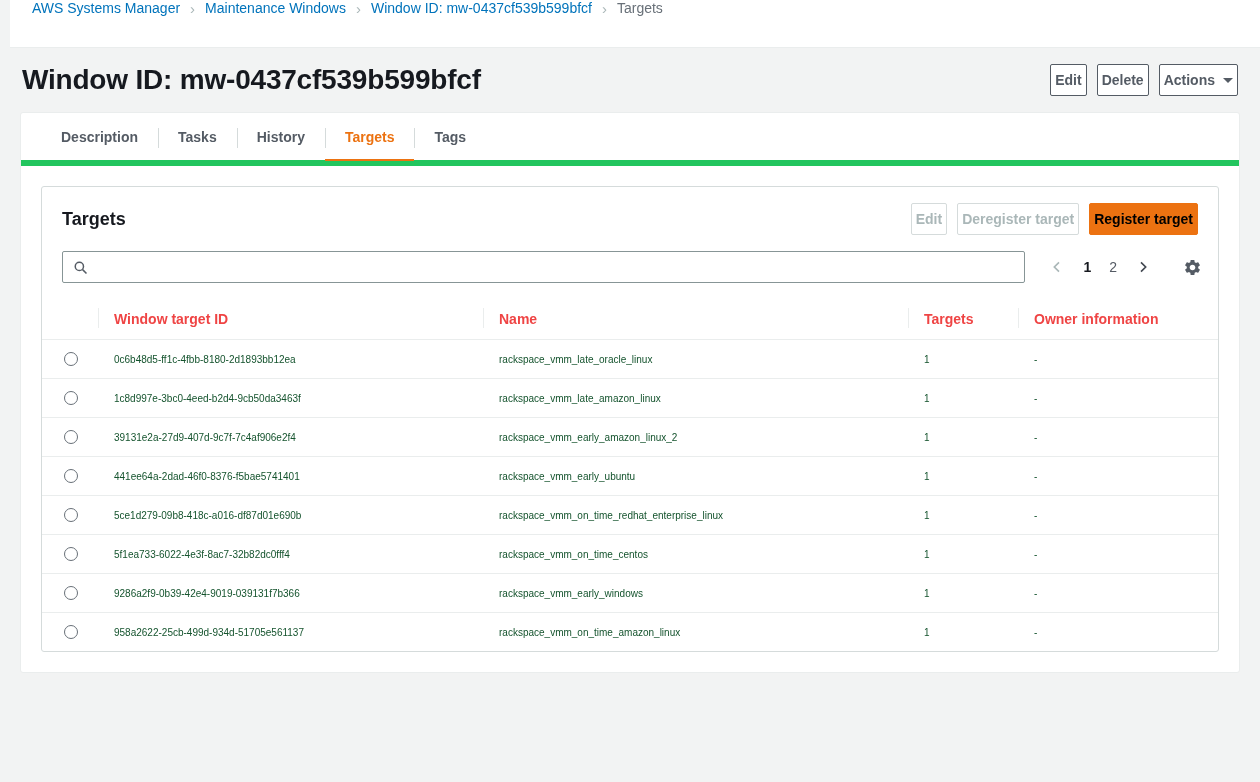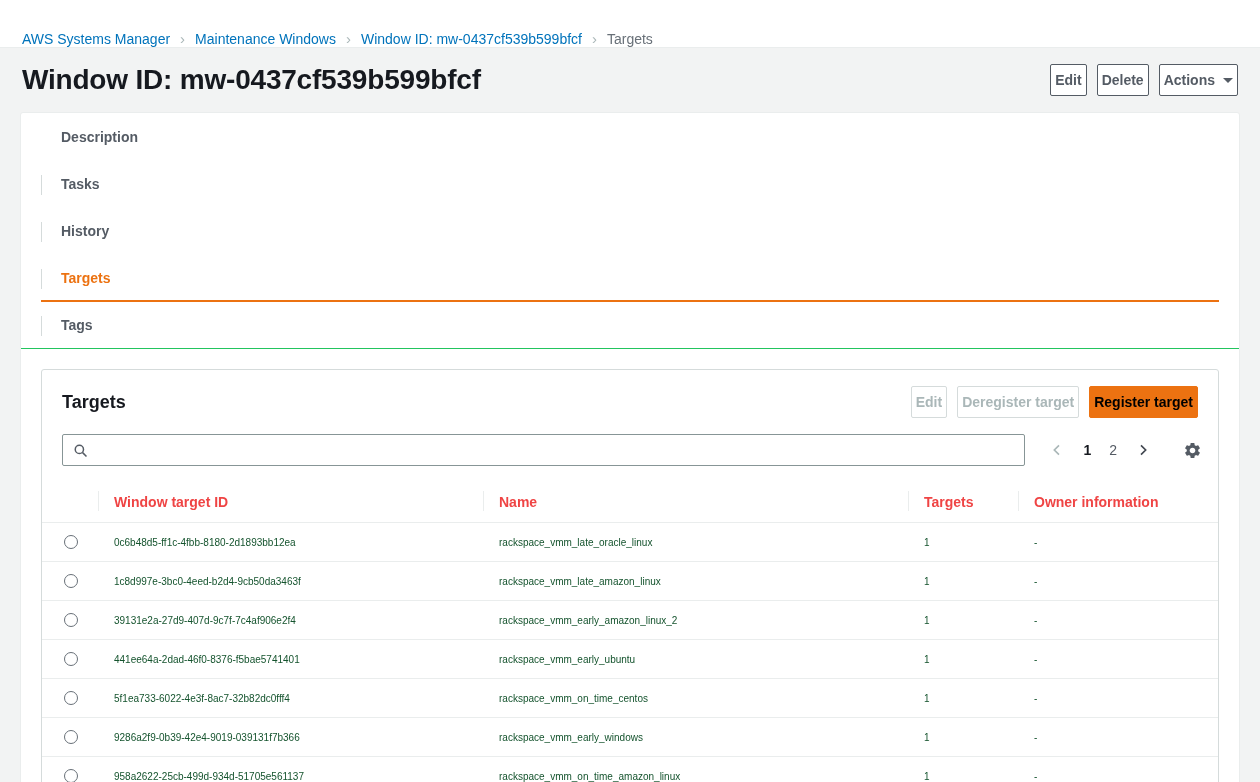--- a/index.html
+++ b/index.html
@@ -7,21 +7,21 @@
   body {
     font-family:"Liberation Sans", sans-serif;
     background:#f2f3f3;
     color:#16191f;
     font-size:14px;
   }
 
   
   .breadcrumb-bar {
     height:48px; background:#fff; border-bottom:1px solid #eaeded;
-    display:flex; align-items:flex-end; gap:10px; padding:0 22px; font-size:14px;
+    display:flex; align-items:flex-start; gap:10px; padding:0 22px; font-size:14px;margin-left:10px;
   }
   .bc-link { color:#0073bb; cursor:pointer; }
   .bc-sep { color:#aab7b8; font-size:15px; }
   .bc-current { color:#687078; }
 
   
   .page-header { display:flex; justify-content:space-between; align-items:center; padding:16px 22px 16px; }
   h1 { font-size:28px; font-weight:bold; color:#16191f; letter-spacing:-0.2px; }
   .hdr-buttons { display:flex; gap:10px; }
 
@@ -34,21 +34,21 @@
   .btn.primary { background:#ec7211; border-color:#ec7211; color:#000000; }
   .btn.disabled { color:#aab7b8; border-color:#d5dbdb; cursor:default; }
   .caret-down {
     width:0; height:0; display:inline-block;
     border-left:5px solid transparent; border-right:5px solid transparent;
     border-top:5px solid #545b64;
   }
 
   
   .panel { background:#fff; margin:0 20px 20px; border:1px solid #eaeded; border-radius:3px; }
-  .tabs { display:flex; padding:0 20px; border-bottom:1px solid #22c55e;flex-direction:column; }
+  .tabs { display:flex; padding:0 20px; border-bottom:6px solid #22c55e; }
   .tab { padding:16px 20px 15px; font-weight:bold; color:#545b64; font-size:14px; cursor:pointer; position:relative; }
   .tab:not(:first-child)::before {
     content:''; position:absolute; left:0; top:15px; height:20px; width:1px; background:#d5dbdb;
   }
   .tab.active { color:#ec7211; }
   .tab.active::after { content:''; position:absolute; left:0; right:0; bottom:-1px; height:2px; background:#ec7211; }
 
   .panel-content { padding:20px; }
   .card { border:1px solid #d5dbdb; border-radius:3px; }
 
@@ -203,20 +203,27 @@
             </tr>
             <tr>
               <td class="cell-select"><span class="radio"></span></td>
               <td>441ee64a-2dad-46f0-8376-f5bae5741401</td>
               <td>rackspace_vmm_early_ubuntu</td>
               <td>1</td>
               <td>-</td>
             </tr>
             <tr>
               <td class="cell-select"><span class="radio"></span></td>
+              <td>5ce1d279-09b8-418c-a016-df87d01e690b</td>
+              <td>rackspace_vmm_on_time_redhat_enterprise_linux</td>
+              <td>1</td>
+              <td>-</td>
+            </tr>
+            <tr>
+              <td class="cell-select"><span class="radio"></span></td>
               <td>5f1ea733-6022-4e3f-8ac7-32b82dc0fff4</td>
               <td>rackspace_vmm_on_time_centos</td>
               <td>1</td>
               <td>-</td>
             </tr>
             <tr>
               <td class="cell-select"><span class="radio"></span></td>
               <td>9286a2f9-0b39-42e4-9019-039131f7b366</td>
               <td>rackspace_vmm_early_windows</td>
               <td>1</td>

